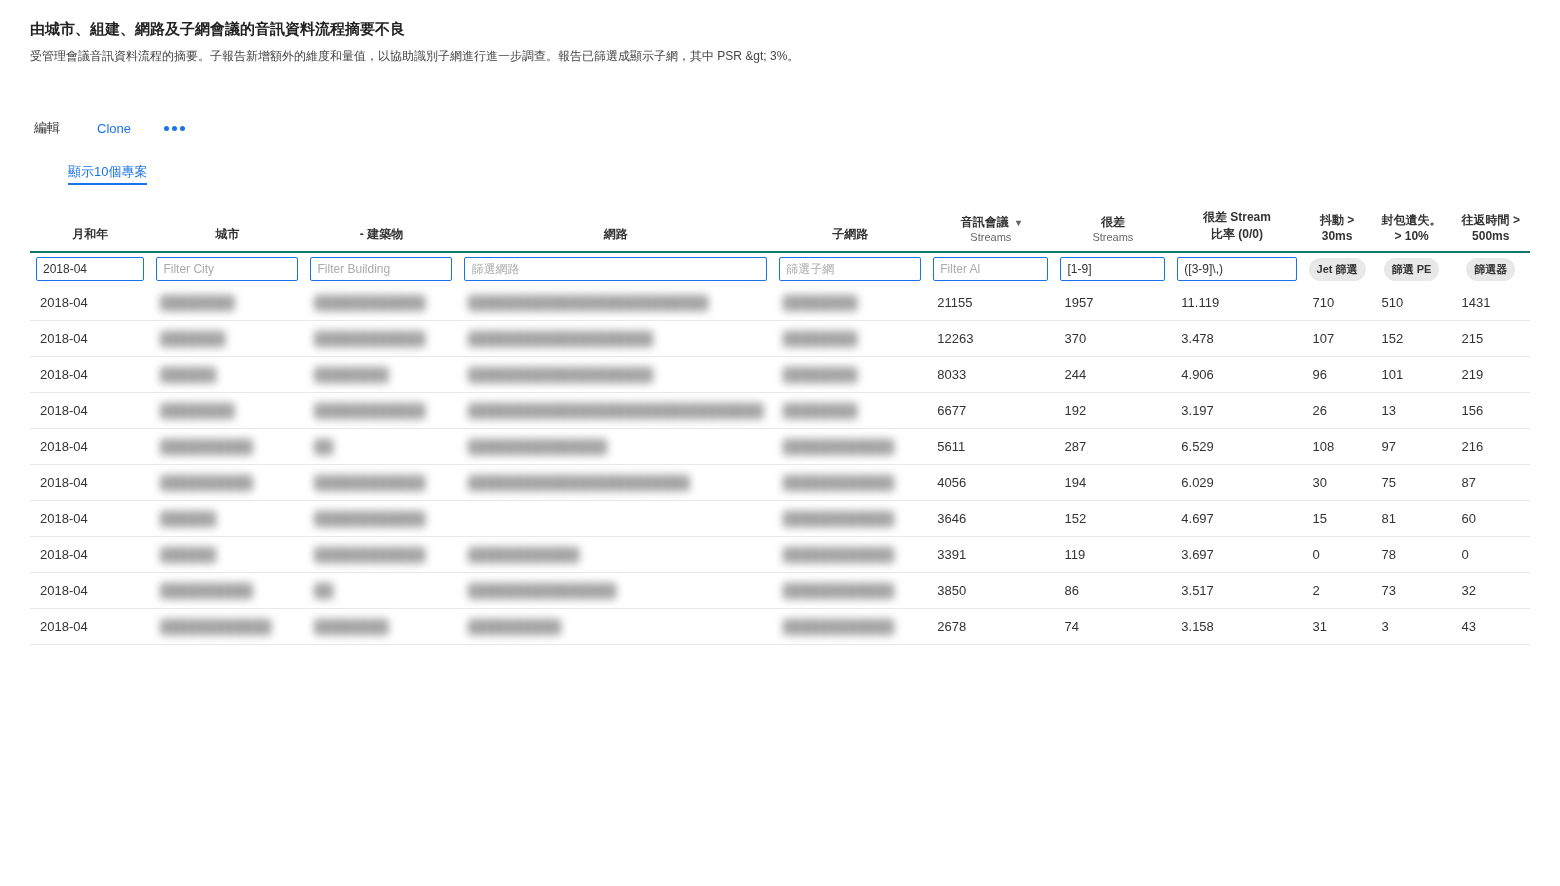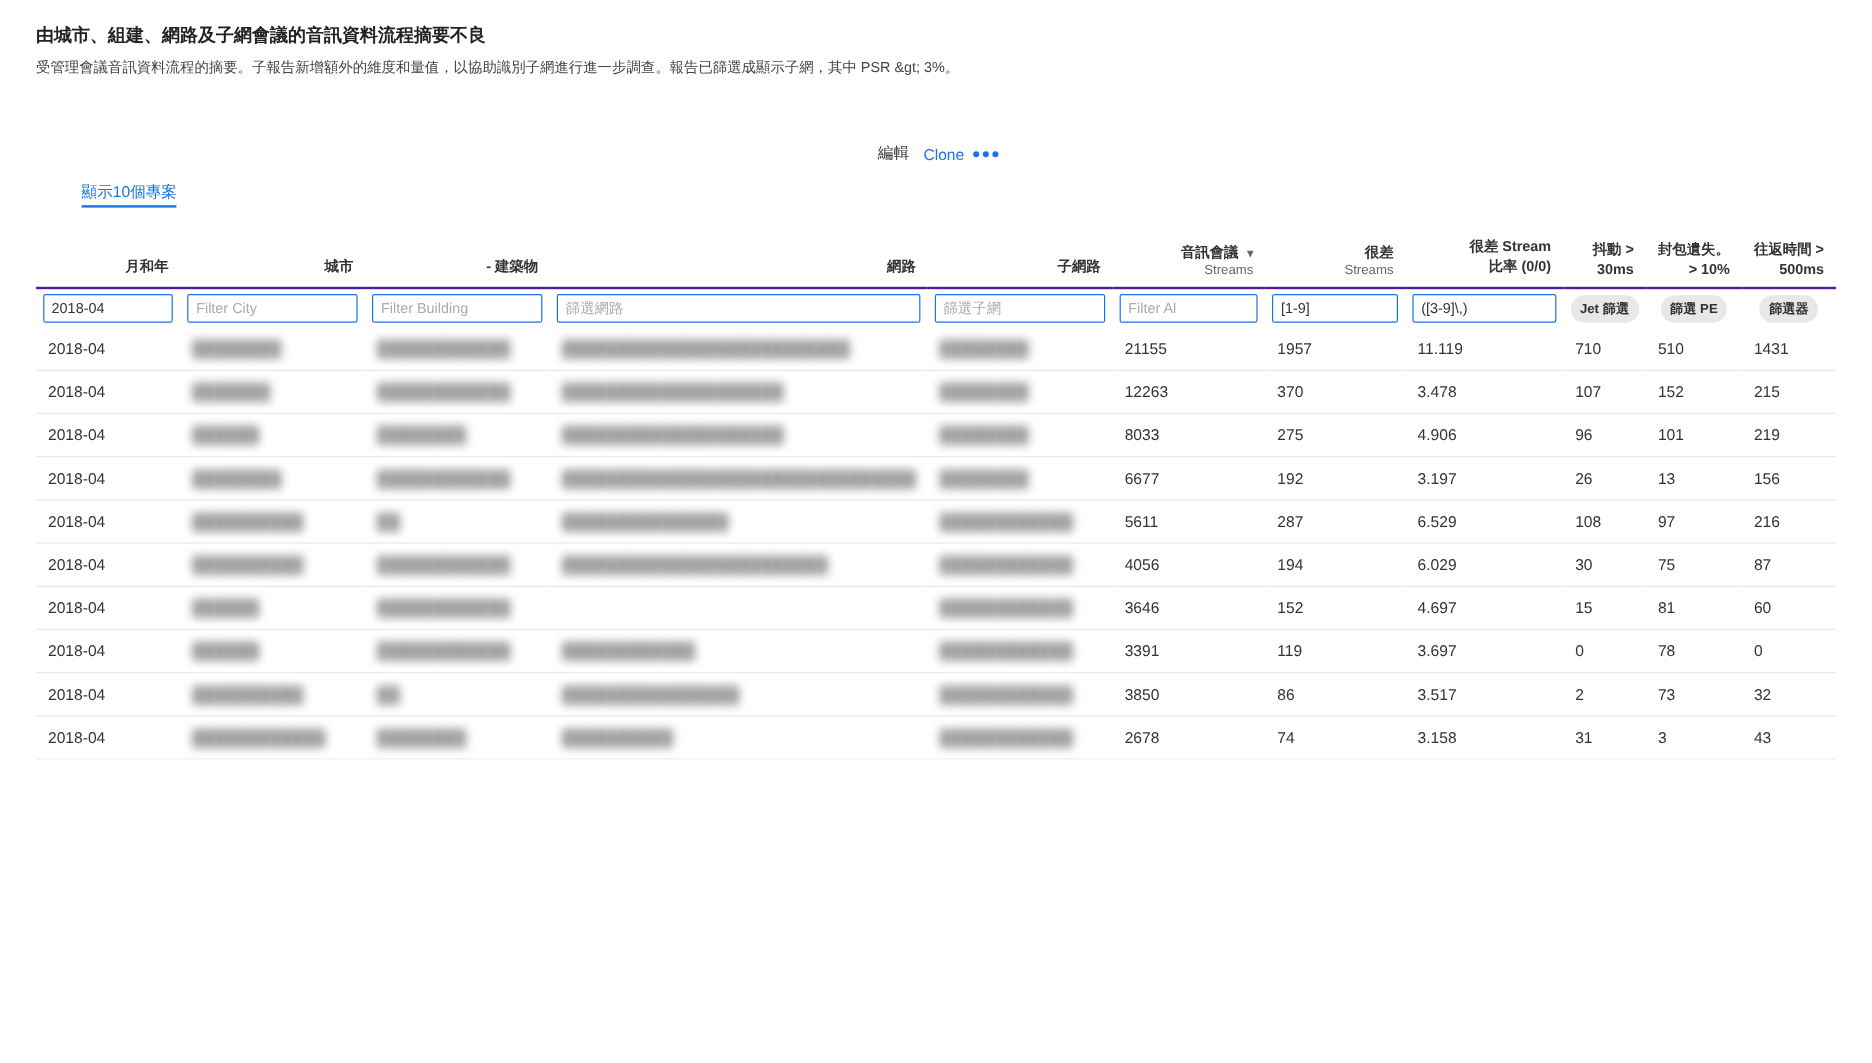--- a/index.html
+++ b/index.html
@@ -18,23 +18,22 @@
     }
     .page-desc {
       font-size: 12px;
       color: #444;
       line-height: 1.5;
       margin-bottom: 52px;
     }
     .toolbar {
       display: flex;
       align-items: center;
-      gap: 4px;
-      margin-bottom: 12px;
-      justify-content: center;
+      gap: 29px;
+      margin-bottom: 24px;
     }
     .toolbar-btn {
       font-size: 13px;
       color: #333;
       background: none;
       border: none;
       cursor: pointer;
       padding: 2px 4px;
     }
     .toolbar-btn.clone {
@@ -64,23 +63,23 @@
     }
     .table-wrap {
       overflow-x: auto;
     }
     table {
       border-collapse: collapse;
       width: 100%;
       min-width: 1400px;
     }
     thead tr.header-row th {
-      border-bottom: 2px solid #4c1d95;
+      border-bottom: 2px solid #0f766e;
       padding: 8px 10px;
-      text-align: right;
+      text-align: center;
       font-weight: 600;
       font-size: 12px;
       color: #333;
       white-space: nowrap;
       vertical-align: bottom;
     }
     thead tr.header-row th.has-dropdown {
       position: relative;
     }
     thead tr.header-row th .th-sub {
@@ -240,21 +239,21 @@
           <td>152</td>
           <td>215</td>
         </tr>
         <tr>
           <td>2018-04</td>
           <td class="blurred">██████</td>
           <td class="blurred">████████</td>
           <td class="blurred">████████████████████</td>
           <td class="blurred">████████</td>
           <td>8033</td>
-          <td>275</td>
+          <td>244</td>
           <td>4.906</td>
           <td>96</td>
           <td>101</td>
           <td>219</td>
         </tr>
         <tr>
           <td>2018-04</td>
           <td class="blurred">████████</td>
           <td class="blurred">████████████</td>
           <td class="blurred">████████████████████████████████</td>

